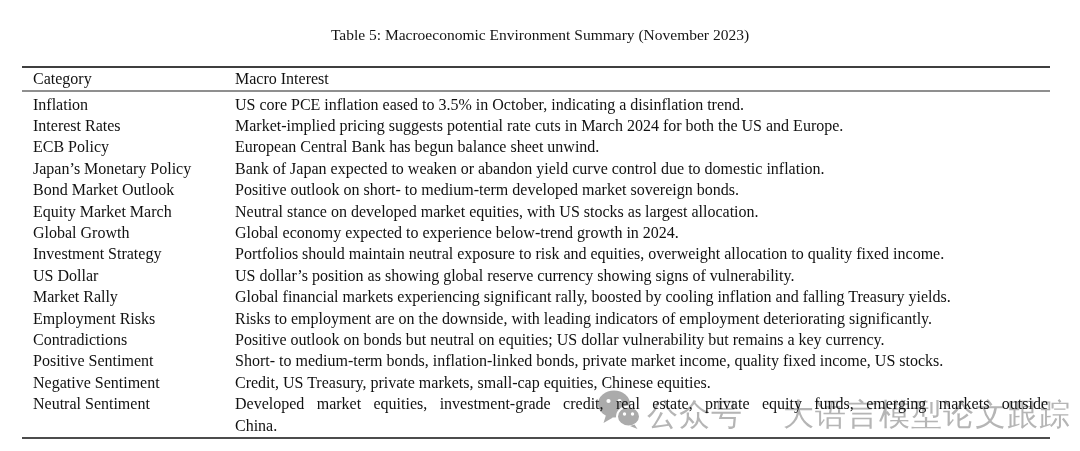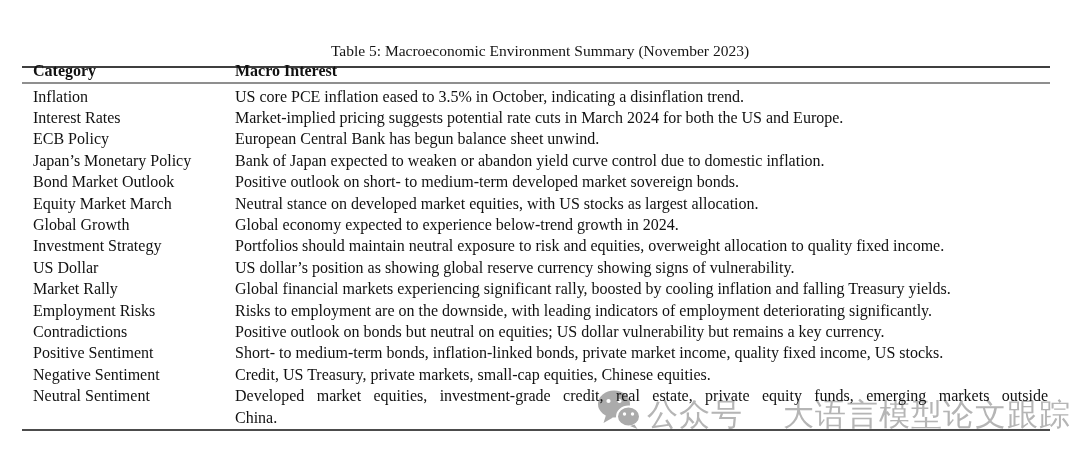--- a/index.html
+++ b/index.html
@@ -10,42 +10,41 @@
     font-family:"Liberation Serif","DejaVu Serif",serif;
     color:#111;
     overflow:hidden;
   }
   .caption{
     position:absolute;top:26px;left:0;
     width:100%;
     text-align:center;
     font-size:15.5px;
     color:#151515;
-    margin-top:16px;
   }
   .table-wrap{
     position:absolute;top:66px;left:22px;
     width:1028px;
     z-index:1;
     font-size:16px;
   }
   .rule{width:100%;border:0;margin:0;padding:0;}
   .rule-top{height:1.6px;background:#3f3f3f;}
   .rule-mid{height:2px;background:#8f8f8f;}
   .rule-bottom{height:1.5px;background:#4c4c4c;}
   .trow{
     display:flex;
     align-items:flex-start;
     padding-left:11px;
     line-height:21.4px;
   }
   .header-row{
-    font-weight:bold;
-    align-items:flex-end;
-    height:14px;
+    font-weight:normal;
+    align-items:center;
+    height:22px;
     line-height:22px;
   }
   .cell-cat{
     width:202px;
     flex:0 0 202px;
   }
   .cell-sum{
     flex:1 1 auto;
     text-align:justify;
     padding-right:2px;

